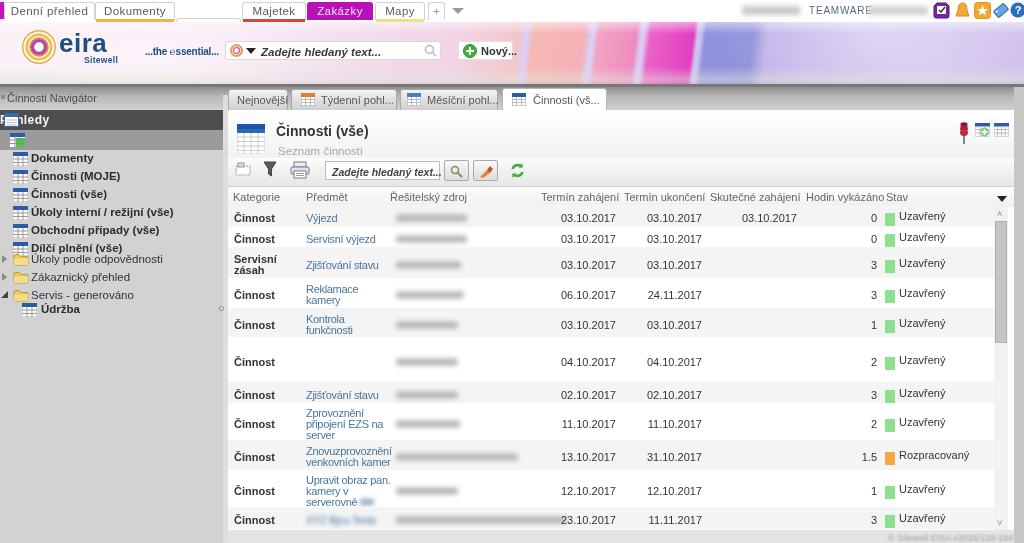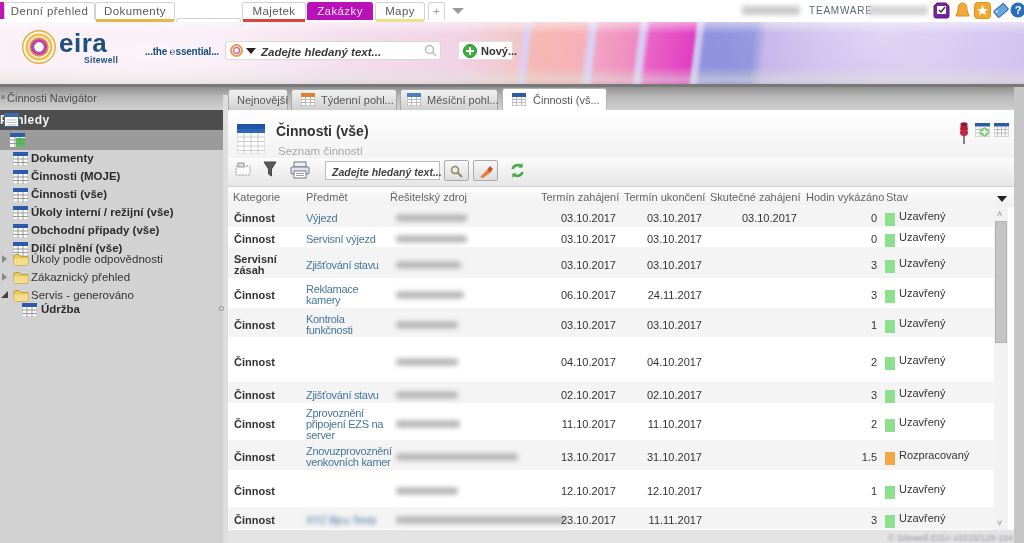--- a/index.html
+++ b/index.html
@@ -429,20 +429,21 @@
         <div class="kat" style="top:calc(50% + 2px); transform:translateY(-50%);">Činnost</div>
         <div class="pred" style="top:calc(50% + 2px); transform:translateY(-50%);">Znovuzprovoznění<br>venkovních kamer</div>
         <div class="res" style="top:calc(50% + 2px); transform:translateY(-50%); width:122px; height:7px; background:#b3b3b3;"></div>
         <div class="d1" style="top:calc(50% + 2px); transform:translateY(-50%);">13.10.2017</div>
         <div class="d2" style="top:calc(50% + 2px); transform:translateY(-50%);">31.10.2017</div>
         <div class="hod" style="top:calc(50% + 2px); transform:translateY(-50%);">1.5</div>
         <div class="stav" style="top:calc(50% + 2px); transform:translateY(-50%);"><span class="sq or"></span>Rozpracovaný</div>
       </div>
       <div class="trow " style="top:360px; height:37px;">
         <div class="kat" style="top:calc(50% + 2px); transform:translateY(-50%);">Činnost</div>
+        <div class="pred" style="top:calc(50% + 2px); transform:translateY(-50%);">Upravit obraz pan.<br>kamery v<br>serverovně <span style="display:inline-block;width:14px;height:7px;background:#9db5c8;filter:blur(2px);border-radius:2px;"></span></div>
         <div class="res" style="top:calc(50% + 2px); transform:translateY(-50%); width:62px; height:7px; background:#b3b3b3;"></div>
         <div class="d1" style="top:calc(50% + 2px); transform:translateY(-50%);">12.10.2017</div>
         <div class="d2" style="top:calc(50% + 2px); transform:translateY(-50%);">12.10.2017</div>
         <div class="hod" style="top:calc(50% + 2px); transform:translateY(-50%);">1</div>
         <div class="stav" style="top:calc(50% + 2px); transform:translateY(-50%);"><span class="sq "></span>Uzavřený</div>
       </div>
       <div class="trow odd" style="top:397px; height:22px;">
         <div class="kat" style="top:calc(50% + 2px); transform:translateY(-50%);">Činnost</div>
         <div class="pred" style="top:calc(50% + 2px); transform:translateY(-50%); filter:blur(2px);">XYZ Bjcu Tenis</div>
         <div class="res" style="top:calc(50% + 2px); transform:translateY(-50%); width:170px; height:7px; background:#b3b3b3;"></div>

